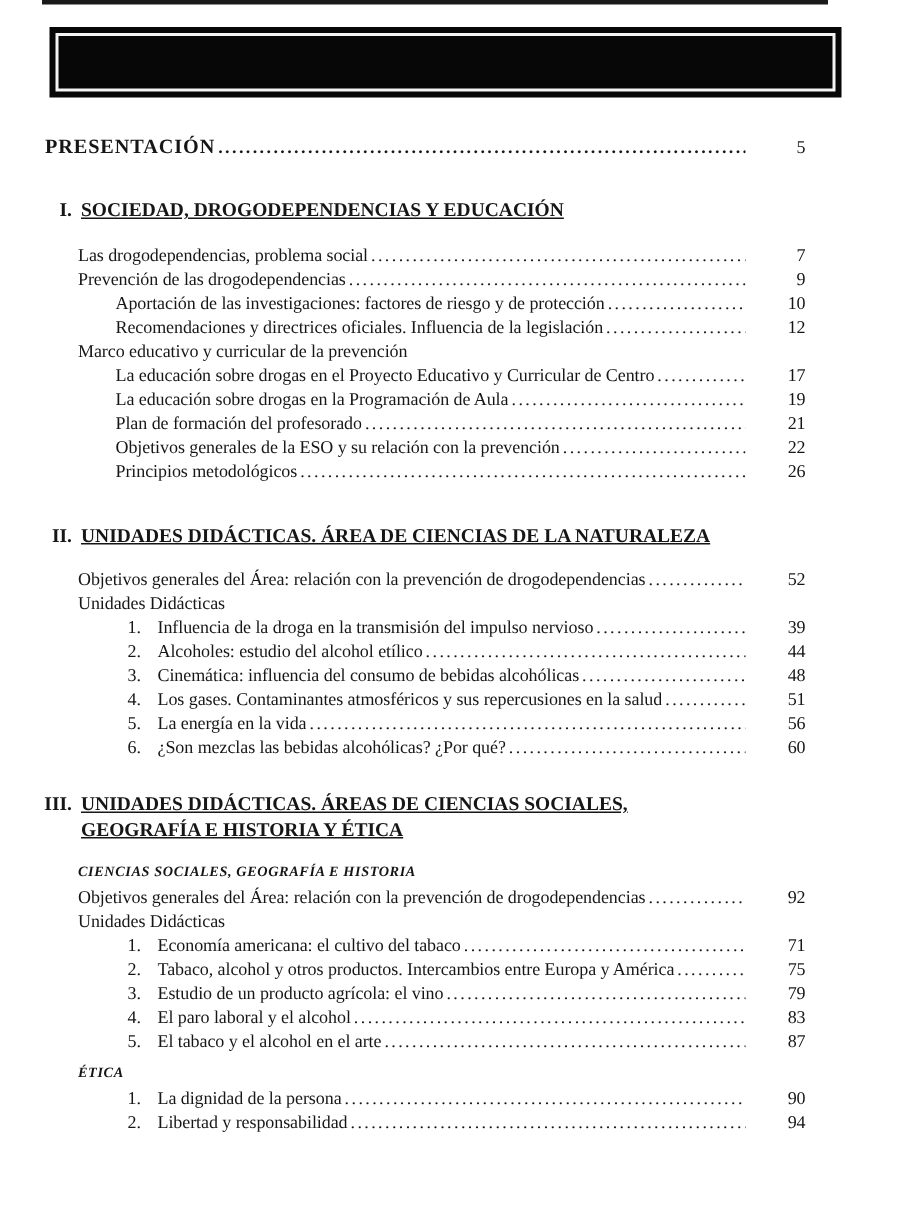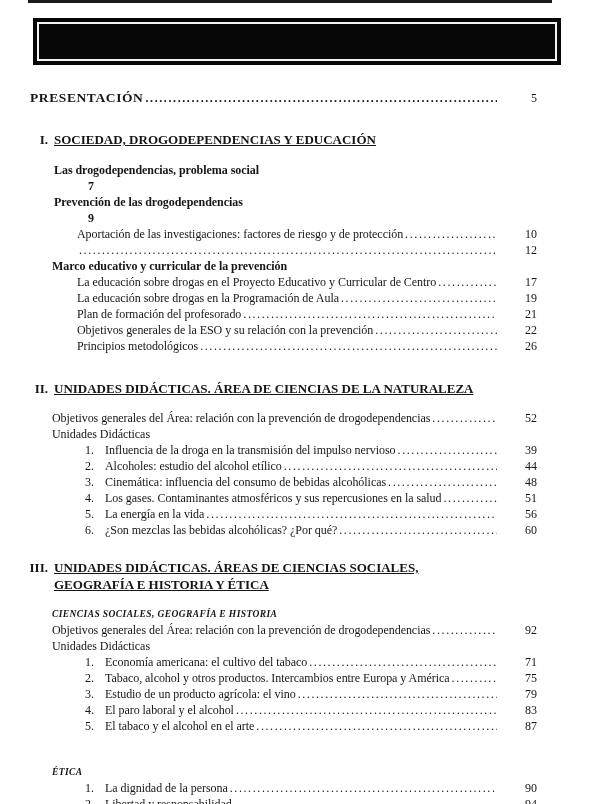--- a/index.html
+++ b/index.html
@@ -43,29 +43,29 @@
   }
   .row{
     display:flex;align-items:baseline;
     margin:0 63px 0 52px;
     font-size:12px;line-height:16px;
     letter-spacing:-0.05px;
   }
   .row .label{
     flex:0 1 auto;white-space:nowrap;overflow:hidden;
   }
-  .row.bold{font-weight:bold;flex-direction:column;}
+  .row.bold{font-weight:normal;}
   .row.indent2{padding-left:25px;}
   .row.numbered{padding-left:33px;}
   .row .num{flex:none;width:15px;}
   .row.numbered .label{margin-left:5px;}
   .row.group-header{
     font-weight:bold;font-size:9.5px;letter-spacing:0.4px;line-height:16px;font-style:italic;
   }
-  .row.space-before{margin-top:30px;align-items:center;}
+  .row.space-before{margin-top:6px;align-items:center;}
   .leader{
     flex:1 1 0;min-width:4px;overflow:hidden;white-space:nowrap;margin-left:2px;
   }
   .leader::after{
     content:"...........................................................................................................................................";
     font-size:12px;letter-spacing:1.6px;color:var(--ink);
   }
   .pagenum{flex:none;width:40px;text-align:right;}
   .front-row{
     margin-left:30px;
@@ -118,20 +118,21 @@
               <span class="label">Prevención de las drogodependencias</span>
               <span class="leader"></span>
               <span class="pagenum">9</span>
             </div>
             <div class="row indent2">
               <span class="label">Aportación de las investigaciones: factores de riesgo y de protección</span>
               <span class="leader"></span>
               <span class="pagenum">10</span>
             </div>
             <div class="row indent2">
+              <span class="label">Recomendaciones y directrices oficiales. Influencia de la legislación</span>
               <span class="leader"></span>
               <span class="pagenum">12</span>
             </div>
             <div class="row bold">
               <span class="label">Marco educativo y curricular de la prevención</span>
             </div>
             <div class="row indent2">
               <span class="label">La educación sobre drogas en el Proyecto Educativo y Curricular de Centro</span>
               <span class="leader"></span>
               <span class="pagenum">17</span>

